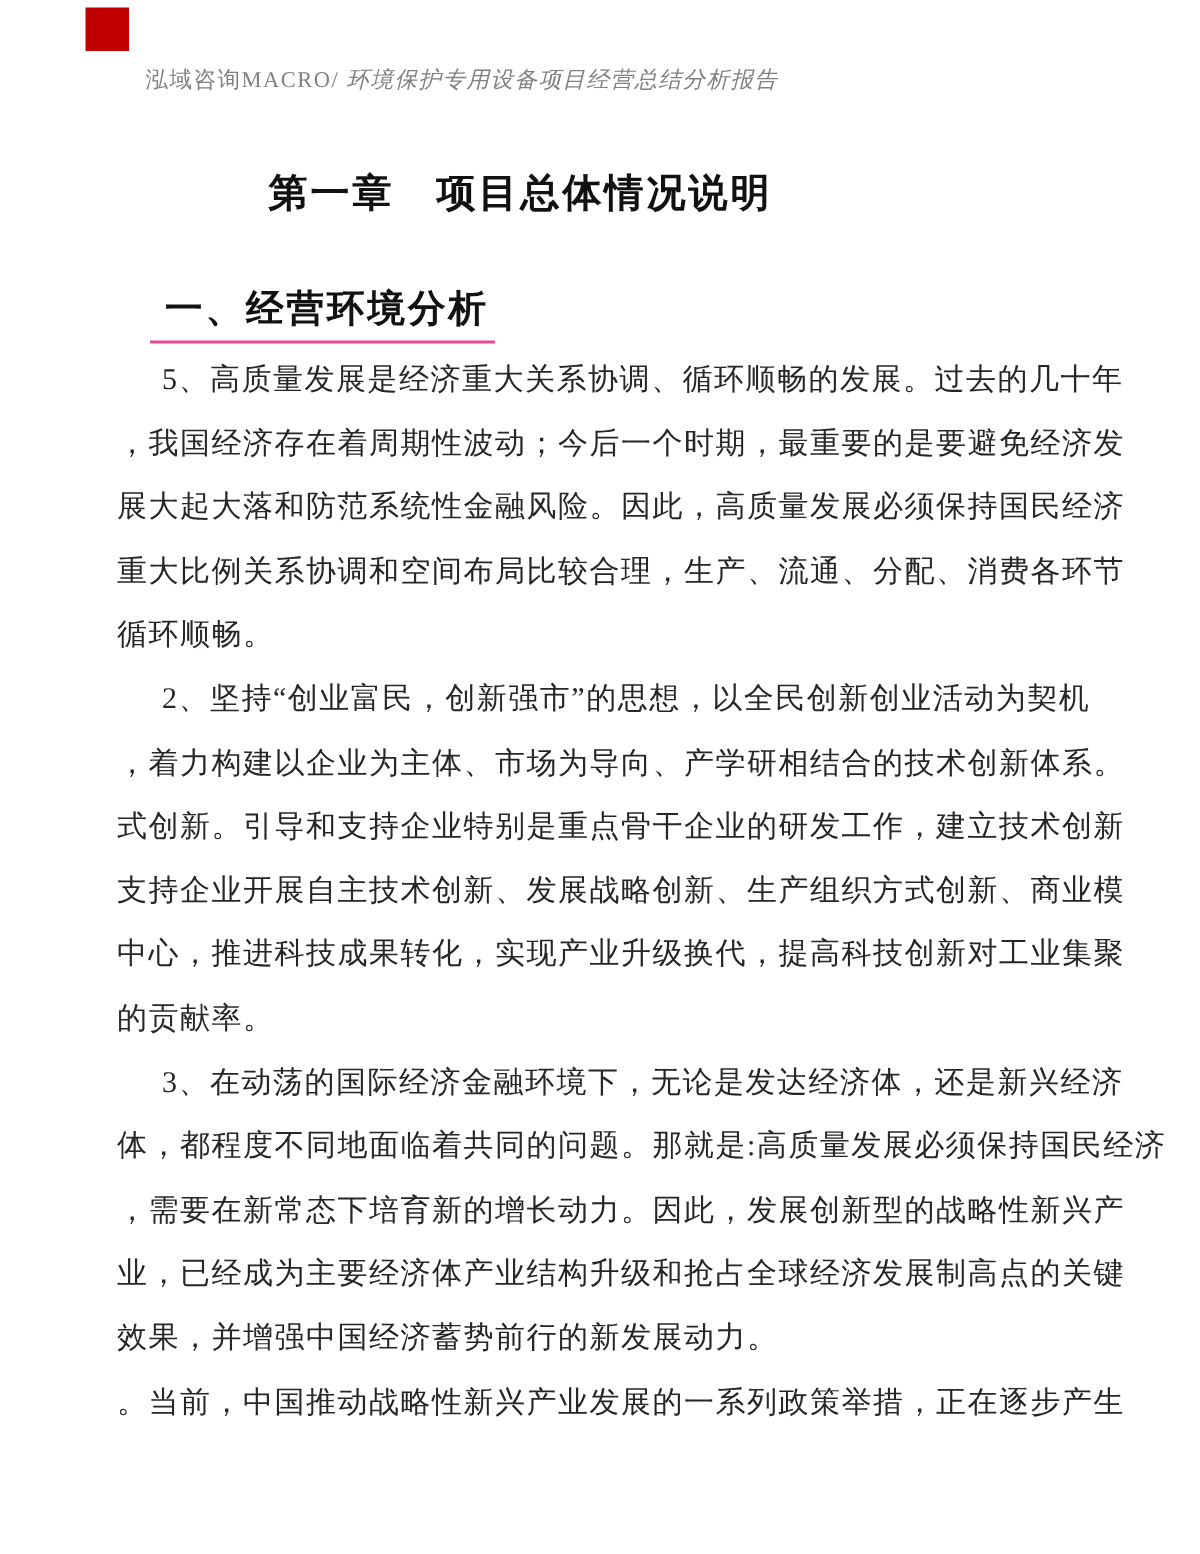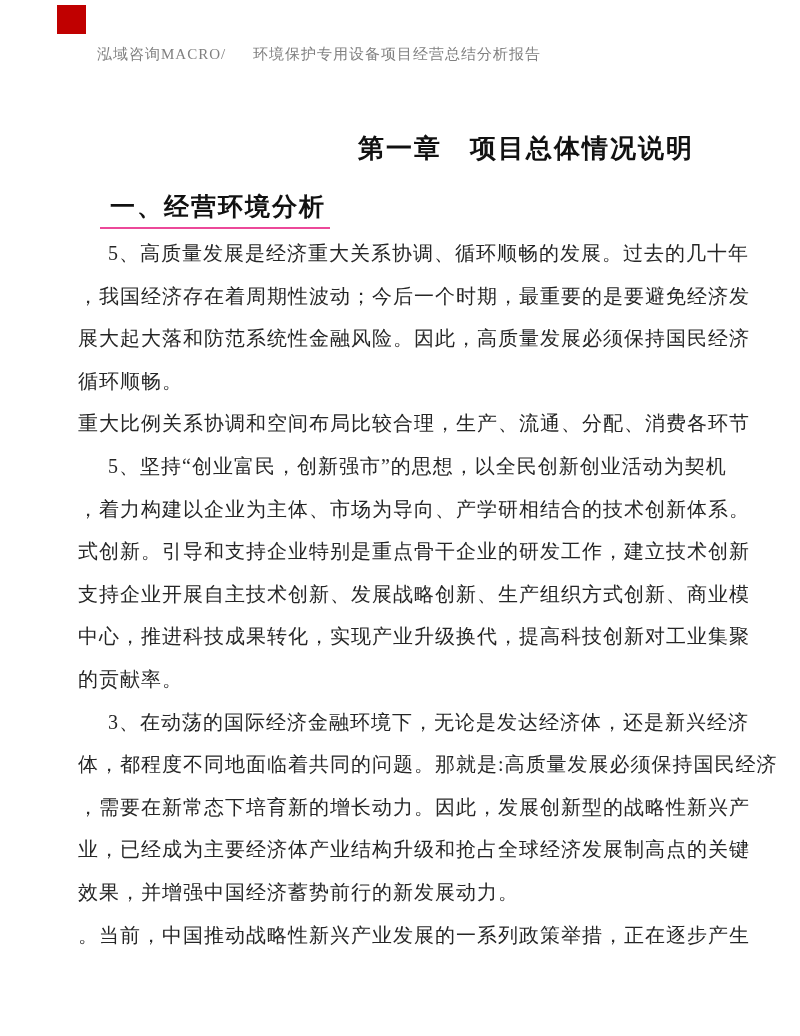--- a/index.html
+++ b/index.html
@@ -22,27 +22,26 @@
   .logo-square{
     position:absolute;left:57px;top:5px;width:29px;height:29px;
     background:var(--accent-red);
   }
   .doc-header{
     position:absolute;left:97px;top:44px;width:640px;
     font-size:15px;line-height:20px;color:var(--header-text);
     letter-spacing:1px;white-space:nowrap;
   }
   .doc-header .brand{display:inline-block;}
-  .doc-header .doc-title{display:inline-block;margin-left:22px;}
+  .doc-header .doc-title{display:inline-block;font-style:italic;}
   .chapter-title{
     position:absolute;left:0;top:112px;width:694px;
-    text-align:right;font-size:26px;line-height:34px;
+    text-align:center;font-size:26px;line-height:34px;
     font-weight:bold;color:var(--heading-text);
     letter-spacing:2px;
-    margin-top:20px;
   }
   .section-heading{
     position:absolute;left:100px;top:190px;
     font-size:25px;line-height:33px;font-weight:bold;
     color:var(--heading-text);letter-spacing:2px;
   }
   .section-heading .underlined{
     display:inline-block;
     padding:0 4px 4px 10px;
     border-bottom:2px solid #ec4899;
@@ -78,26 +77,26 @@
   <h2 class="section-heading">
     <span class="underlined">一、经营环境分析</span>
   </h2>
 
   <div class="body-text">
 
     <div class="paragraph">
       <div class="line first">5、高质量发展是经济重大关系协调、循环顺畅的发展。过去的几十年</div>
       <div class="line">，我国经济存在着周期性波动；今后一个时期，最重要的是要避免经济发</div>
       <div class="line">展大起大落和防范系统性金融风险。因此，高质量发展必须保持国民经济</div>
+      <div class="line">重大比例关系协调和空间布局比较合理，生产、流通、分配、消费各环节</div>
       <div class="line para-end">循环顺畅。</div>
-      <div class="line">重大比例关系协调和空间布局比较合理，生产、流通、分配、消费各环节</div>
     </div>
 
     <div class="paragraph">
-      <div class="line first">5、坚持“创业富民，创新强市”的思想，以全民创新创业活动为契机</div>
+      <div class="line first">2、坚持“创业富民，创新强市”的思想，以全民创新创业活动为契机</div>
       <div class="line">，着力构建以企业为主体、市场为导向、产学研相结合的技术创新体系。</div>
       <div class="line">式创新。引导和支持企业特别是重点骨干企业的研发工作，建立技术创新</div>
       <div class="line">支持企业开展自主技术创新、发展战略创新、生产组织方式创新、商业模</div>
       <div class="line">中心，推进科技成果转化，实现产业升级换代，提高科技创新对工业集聚</div>
       <div class="line para-end">的贡献率。</div>
     </div>
 
     <div class="paragraph">
       <div class="line first">3、在动荡的国际经济金融环境下，无论是发达经济体，还是新兴经济</div>
       <div class="line">体，都程度不同地面临着共同的问题。那就是:高质量发展必须保持国民经济</div>

